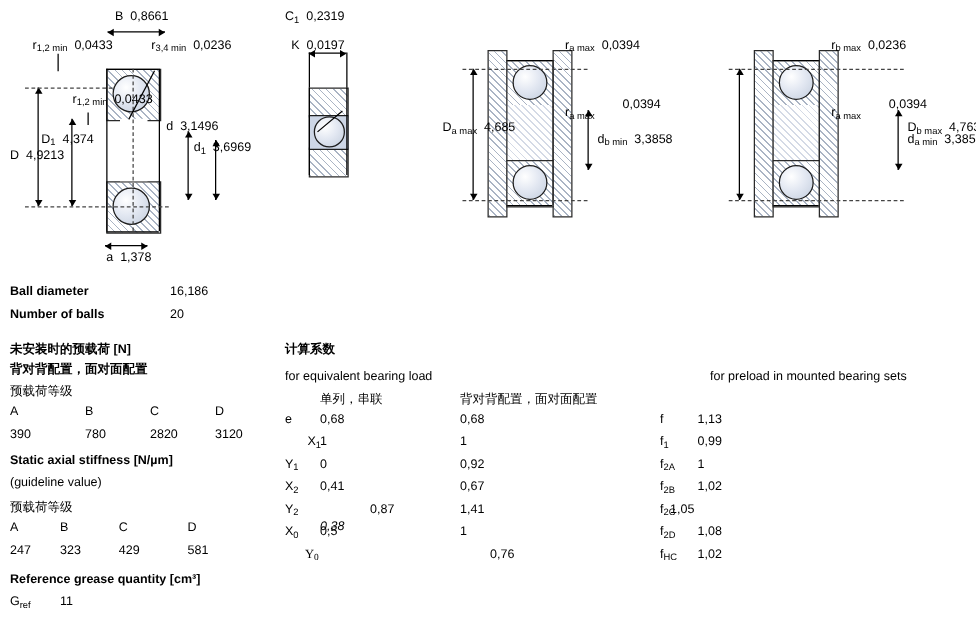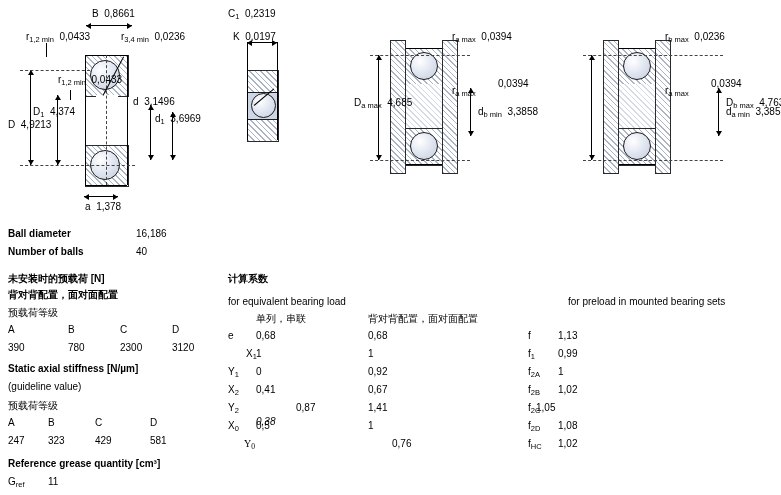--- a/index.html
+++ b/index.html
@@ -166,32 +166,32 @@
     <span>D</span><span class="sub">b max</span>&nbsp;&nbsp;<span>4,7638</span>
   </div>
   <div class="lbl" style="left:726px;top:106px;">
     <span>d</span><span class="sub">a min</span>&nbsp;&nbsp;<span>3,3858</span>
   </div>
 </div>
 
 <div class="sec bold" style="left:8px;top:228px;">Ball diameter</div>
 <div class="sec" style="left:136px;top:228px;">16,186</div>
 <div class="sec bold" style="left:8px;top:246px;">Number of balls</div>
-<div class="sec" style="left:136px;top:246px;">40</div>
+<div class="sec" style="left:136px;top:246px;">20</div>
 
 <div class="sec bold" style="left:8px;top:272px;">未安装时的预载荷 [N]</div>
 <div class="sec bold" style="left:8px;top:288px;">背对背配置，面对面配置</div>
 <div class="sec" style="left:8px;top:306px;">预载荷等级</div>
 <div class="sec" style="left:8px;top:324px;">A</div>
 <div class="sec" style="left:68px;top:324px;">B</div>
 <div class="sec" style="left:120px;top:324px;">C</div>
 <div class="sec" style="left:172px;top:324px;">D</div>
 <div class="sec" style="left:8px;top:342px;">390</div>
 <div class="sec" style="left:68px;top:342px;">780</div>
-<div class="sec" style="left:120px;top:342px;">2300</div>
+<div class="sec" style="left:120px;top:342px;">2820</div>
 <div class="sec" style="left:172px;top:342px;">3120</div>
 
 <div class="sec bold" style="left:8px;top:363px;">Static axial stiffness [N/µm]</div>
 <div class="sec" style="left:8px;top:381px;">(guideline value)</div>
 <div class="sec" style="left:8px;top:399px;">预载荷等级</div>
 <div class="sec" style="left:8px;top:417px;">A</div>
 <div class="sec" style="left:48px;top:417px;">B</div>
 <div class="sec" style="left:95px;top:417px;">C</div>
 <div class="sec" style="left:150px;top:417px;">D</div>
 <div class="sec" style="left:8px;top:435px;">247</div>

